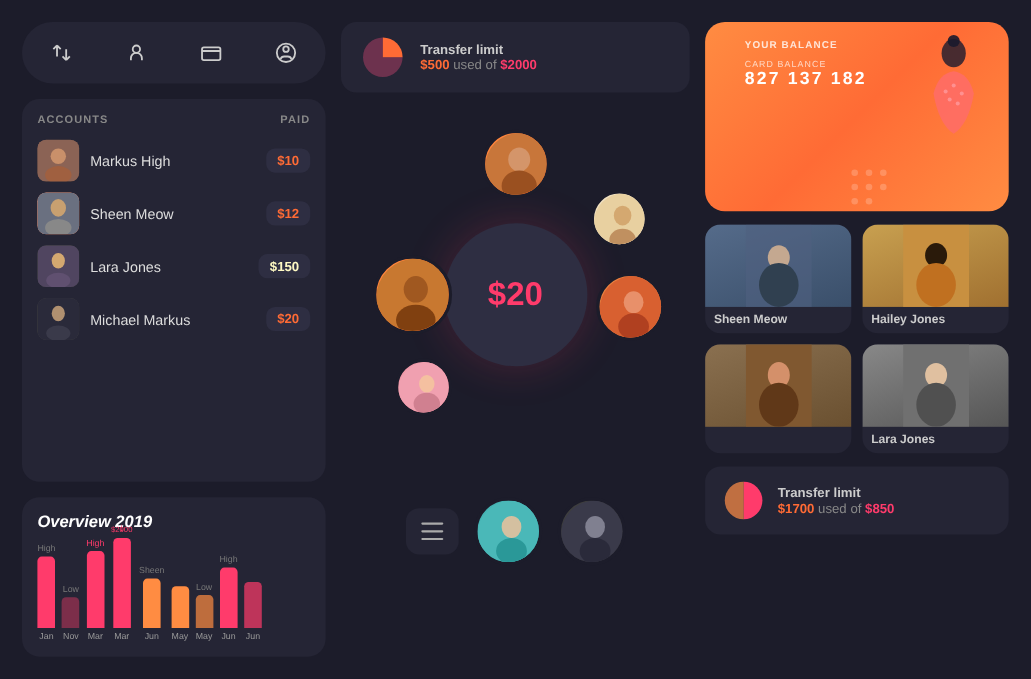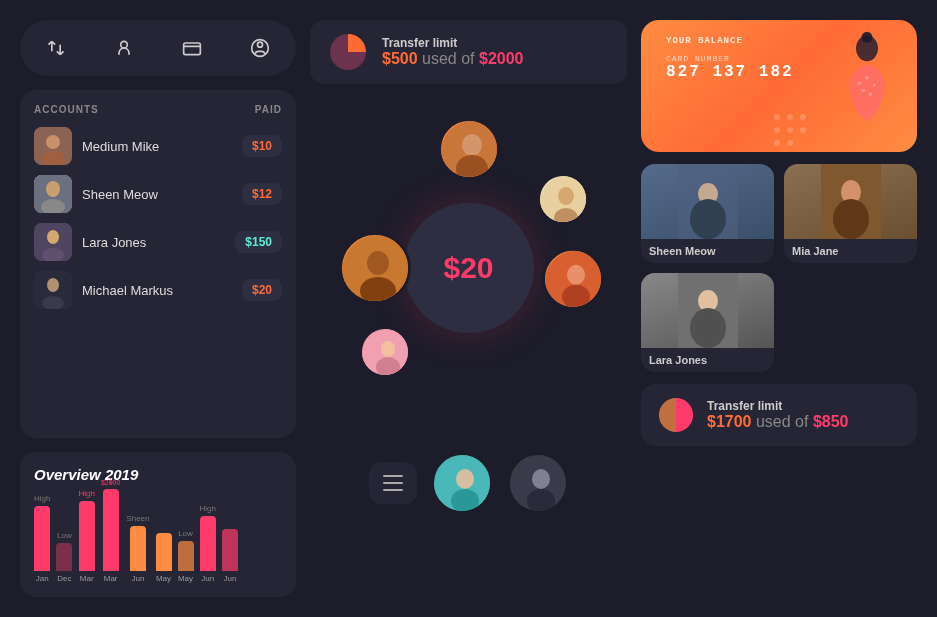--- a/index.html
+++ b/index.html
@@ -91,21 +91,21 @@
       color: #ddd;
       font-weight: 500;
     }
     .account-amount {
       background: #2e2e42;
       border-radius: 8px;
       padding: 4px 10px;
       font-size: 12px;
       font-weight: 700;
     }
-    .amount-red { color: #5eead4; }
+    .amount-red { color: #fef9c3; }
     .amount-orange { color: #ff6b35; }
 
     
     .chart-section {
       background: #252535;
       border-radius: 16px;
       padding: 14px;
     }
     .chart-title {
       font-size: 15px;
@@ -166,21 +166,21 @@
       width: 40px; height: 40px;
       border-radius: 50%;
       flex-shrink: 0;
     }
     .transfer-info .tl-label {
       font-size: 12px;
       color: #ccc;
       font-weight: 600;
     }
     .transfer-info .tl-value {
-      font-size: 16px;
+      font-size: 12px;
       color: #888;
     }
     .tl-used { color: #ff6b35; font-weight: 700; }
     .tl-total { color: #ff3b6b; font-weight: 700; }
 
     
     .bubble-network {
       position: relative;
       width: 280px;
       height: 340px;
@@ -241,25 +241,24 @@
       display: flex;
       flex-direction: column;
       gap: 12px;
       padding-left: 14px;
     }
 
     
     .balance-card {
       background: linear-gradient(135deg, #ff8c42 0%, #ff6b35 50%, #ff8c42 100%);
       border-radius: 18px;
-      padding: 16px 25px;
+      padding: 16px 36px;
       position: relative;
       overflow: hidden;
-      height: 132px;
-      font-family: Liberation Mono, monospace;
+      height: 172px;
     }
     .balance-label {
       font-size: 9px;
       color: rgba(255,255,255,0.8);
       letter-spacing: 1px;
       font-weight: 600;
     }
     .balance-amount {
       font-size: 34px;
       font-weight: 900;
@@ -378,21 +377,21 @@
       </div>
 
       <div class="account-row">
         <div class="account-avatar av-brown">
           <svg width="38" height="38" viewBox="0 0 38 38">
               <rect width="38" height="38" fill="#8B6355"></rect>
               <ellipse cx="19" cy="15" rx="7" ry="7" fill="#c9906a"></ellipse>
               <ellipse cx="19" cy="32" rx="12" ry="8" fill="#a06040"></ellipse>
             </svg>
         </div>
-        <span class="account-name">Medium Mike</span>
+        <span class="account-name">Markus High</span>
         <span class="account-amount amount-orange">$10</span>
       </div>
 
       <div class="account-row">
         <div class="account-avatar av-peach">
           <svg width="38" height="38" viewBox="0 0 38 38">
               <rect width="38" height="38" fill="#6a7080"></rect>
               <ellipse cx="19" cy="14" rx="7" ry="8" fill="#c8a070"></ellipse>
               <ellipse cx="19" cy="32" rx="12" ry="8" fill="#888"></ellipse>
             </svg>
@@ -432,21 +431,21 @@
 
         <div class="bar-group">
           <div class="bar-label">High</div>
           <div class="bar bar-pink" style="height:65px"></div>
           <div class="bar-month">Jan</div>
         </div>
 
         <div class="bar-group">
           <div class="bar-label">Low</div>
           <div class="bar bar-dim" style="height:28px"></div>
-          <div class="bar-month">Dec</div>
+          <div class="bar-month">Nov</div>
         </div>
 
         <div class="bar-group" style="position:relative">
           <div class="bar-label" style="color:#ff3b6b">High</div>
           <div class="bar bar-pink" style="height:70px"></div>
           <div class="bar-month">Mar</div>
         </div>
         <div class="bar-group" style="position:relative">
           <div class="bar-label" style="color:#ff3b6b;font-size:7px">$2000</div>
           <div style="position:relative">
@@ -576,21 +575,21 @@
             </svg>
         </div>
       </div>
     </div>
   </div>
 
   <div class="right-panel">
 
     <div class="balance-card">
       <div class="balance-label">YOUR BALANCE</div>
-      <div class="card-number-label">CARD NUMBER</div>
+      <div class="card-number-label">CARD BALANCE</div>
       <div class="card-number">827 137 182</div>
 
       <svg class="card-avatar-decoration" viewBox="0 0 80 120">
 
         <ellipse cx="40" cy="20" rx="12" ry="14" fill="#1a1a2e" opacity="0.8"></ellipse>
 
         <circle cx="40" cy="8" r="6" fill="#1a1a2e" opacity="0.9"></circle>
 
         <path d="M20 60 Q25 40 40 38 Q55 40 60 60 Q55 90 40 100 Q25 90 20 60Z" fill="#ff6b6b" opacity="0.8"></path>
 
@@ -619,30 +618,39 @@
         <div class="person-img-placeholder pc-1">
           <svg width="60" height="75" viewBox="0 0 60 75">
               <rect width="60" height="75" fill="#5060809a"></rect>
               <ellipse cx="30" cy="30" rx="10" ry="11" fill="#c4a890"></ellipse>
               <ellipse cx="30" cy="55" rx="18" ry="20" fill="#304050"></ellipse>
             </svg>
         </div>
         <div class="person-card-name">Sheen Meow</div>
       </div>
 
+      <div class="person-card">
+        <div class="person-img-placeholder pc-2">
+          <svg width="60" height="75" viewBox="0 0 60 75">
+              <rect width="60" height="75" fill="#c89040"></rect>
+              <ellipse cx="30" cy="28" rx="10" ry="11" fill="#2a1a0a"></ellipse>
+              <ellipse cx="30" cy="55" rx="18" ry="20" fill="#c07020"></ellipse>
+            </svg>
+        </div>
+        <div class="person-card-name">Hailey Jones</div>
+      </div>
 
       <div class="person-card">
         <div class="person-img-placeholder pc-3">
           <svg width="60" height="75" viewBox="0 0 60 75">
               <rect width="60" height="75" fill="#805830"></rect>
               <ellipse cx="30" cy="28" rx="10" ry="12" fill="#d4906a"></ellipse>
               <ellipse cx="30" cy="55" rx="18" ry="20" fill="#603818"></ellipse>
             </svg>
         </div>
-        <div class="person-card-name">Mia Jane</div>
       </div>
 
       <div class="person-card">
         <div class="person-img-placeholder pc-4">
           <svg width="60" height="75" viewBox="0 0 60 75">
               <rect width="60" height="75" fill="#707070"></rect>
               <ellipse cx="30" cy="28" rx="10" ry="11" fill="#e0c0a0"></ellipse>
               <ellipse cx="30" cy="55" rx="18" ry="20" fill="#505050"></ellipse>
             </svg>
         </div>

